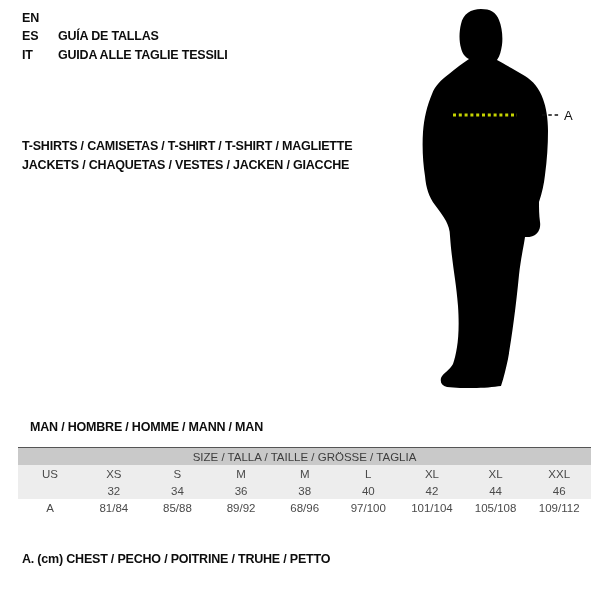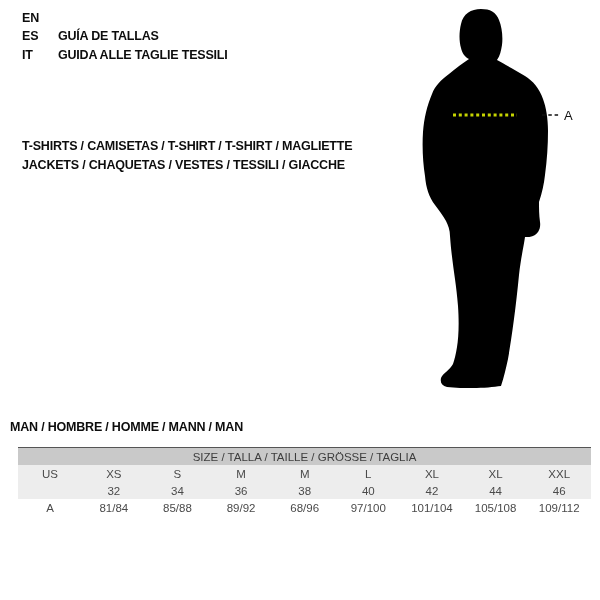--- a/index.html
+++ b/index.html
@@ -12,21 +12,21 @@
   .lang-row { display:flex; height:18.3px; align-items:center;
     font-weight:bold; font-size:12.5px; color:#0d0d0d; letter-spacing:-0.2px; }
   .lang-code { width:36px; }
   
   .cats { position:absolute; top:109px; left:22px; font-weight:bold;
     font-size:12.5px; line-height:18.6px; color:#0d0d0d; letter-spacing:-0.2px;margin-top:28px; }
   
   svg.figure { position:absolute; left:413px; top:8px; width:170px; height:395px;
     font-family:"Liberation Sans", sans-serif; }
   
-  .section-title { position:absolute; top:418px; left:10px; font-weight:bold;
+  .section-title { position:absolute; top:418px; left:30px; font-weight:bold;
     font-size:12.5px; line-height:18px; color:#0d0d0d; letter-spacing:-0.2px; }
   
   table.size-table { position:absolute; top:447px; left:18px; width:573px;
     border-collapse:collapse; table-layout:fixed; border-top:1px solid #555;
     font-size:11.5px; color:#4a4a4a; }
   table.size-table td, table.size-table th { height:17px; padding:0;
     text-align:center; font-weight:normal; vertical-align:middle; }
   td.table-head { background:var(--header-bg,#c9c9c9); text-align:left;
     padding-left:4px; color:#3d3d3d; }
   td.rowlabel { text-align:left; padding-left:4px; }
@@ -49,21 +49,21 @@
         <span>GUÍA DE TALLAS</span>
       </div>
       <div class="lang-row">
         <span class="lang-code">IT</span>
         <span>GUIDA ALLE TAGLIE TESSILI</span>
       </div>
     </div>
 
   <div class="cats">
     <div>T-SHIRTS / CAMISETAS / T-SHIRT / T-SHIRT / MAGLIETTE</div>
-    <div>JACKETS / CHAQUETAS / VESTES / TESSILI / GIACCHE</div>
+    <div>JACKETS / CHAQUETAS / VESTES / JACKEN / GIACCHE</div>
   </div>
 
   <svg class="figure" viewBox="0 0 170 395" aria-hidden="true">
     <path id="sil-path" d="M68,1 C58,1 50,6 48,16 C46,24 46,33 48,40 C49,45 52,49 56,51
          C50,55 43,60 36,66 C28,72 22,78 19,86 C14,98 11,110 10,124
          C9,140 10,155 12,168 C13,180 16,189 22,197 C26,202 30,208 33,213
          C35,217 37,222 37,228 C39,256 43,272 45,298 C47,327 44,344 40,356
          C37,362 30,365 28,370 C27,375 29,378 34,379 C42,380 52,380 60,380
          C70,380 81,379 88,378 C91,369 93,360 95,351 C99,328 103,298 106,267
          C108,249 111,237 112,229 C115,229 118,229 120,228 C125,226 128,221 127,214
@@ -122,14 +122,15 @@
           <td>89/92</td>
           <td>68/96</td>
           <td>97/100</td>
           <td>101/104</td>
           <td>105/108</td>
           <td>109/112</td>
         </tr>
       </tbody>
   </table>
 
+  <div class="footnote">A. (cm) CHEST / PECHO / POITRINE / TRUHE / PETTO</div>
 
 </div>
 
 </body></html>

